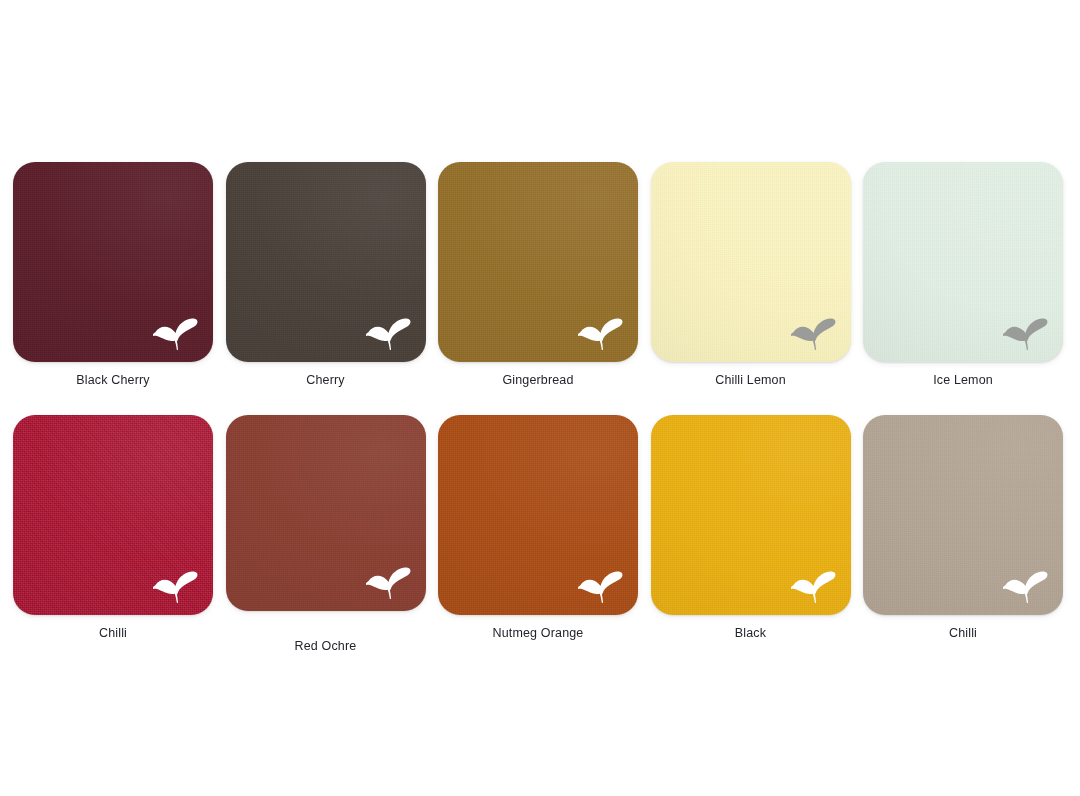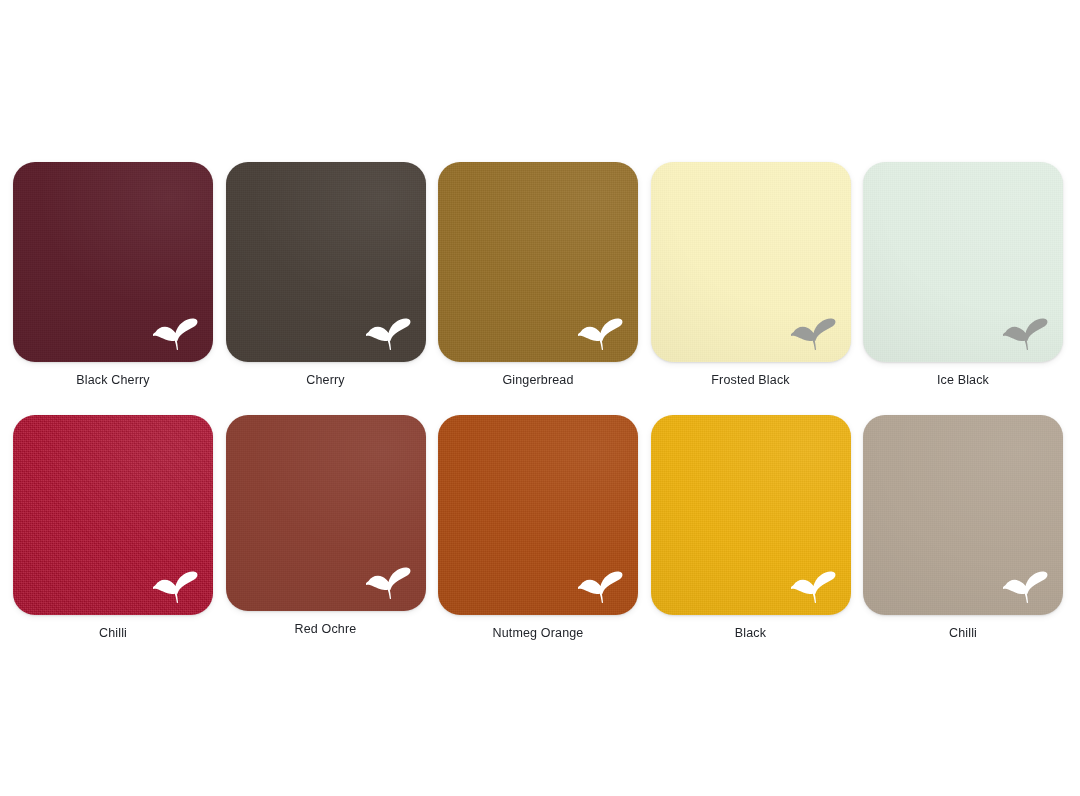--- a/index.html
+++ b/index.html
@@ -97,21 +97,21 @@
 
   .chip-label {
     margin-top: 11px;
     text-align: center;
     font-size: 12.5px;
     line-height: 15px;
     color: #22252b;
     letter-spacing: 0.15px;
     white-space: nowrap;
   }
-  .chip.short + .chip-label { margin-top: 11px; }
+  .chip.short + .chip-label { margin-top: 28px; }
 </style>
 </head>
 <body>
 
 <div class="board">
 
   <div class="swatch-grid row-1" id="row1">
       <div class="swatch-cell">
         <div class="chip tex-light" style="background: rgb(92, 31, 44);">
           <div class="texture"></div>
@@ -151,33 +151,33 @@
       <div class="swatch-cell">
         <div class="chip tex-light" style="background: rgb(250, 243, 192);">
           <div class="texture"></div>
           <div class="sheen"></div>
           <div class="brand-mark">
             <svg viewBox="0 0 46 40" xmlns="http://www.w3.org/2000/svg" aria-hidden="true">
               <path fill="#9a9c99" d="M2.6 21.9c1.9-3.2 5.6-5.2 9.4-5.1 3.1 0.1 5.8 1.5 8.0 3.5 0.9 0.8 1.7 1.7 2.5 2.6 0.4-1.9 1.2-3.8 2.3-5.5 2.3-3.6 5.8-6.4 9.8-7.9 1.9-0.7 4.0-1.1 6.0-0.9 1.3 0.1 2.7 0.6 3.4 1.7 0.7 1.1 0.5 2.6-0.2 3.7-0.8 1.3-2.1 2.2-3.4 3.0-3.5 2.1-7.3 3.7-10.5 6.2-2.0 1.5-3.8 3.4-4.8 5.7-0.3 0.7-0.5 1.4-0.7 2.1-0.2-0.1-0.4-0.1-0.6-0.2 0.5 2.5 0.9 5.1 1.1 7.6 0.0 0.5 0.1 1.0 0.0 1.5-0.0 0.2-0.1 0.5-0.3 0.6-0.3 0.1-0.5-0.2-0.6-0.4-0.3-0.7-0.4-1.5-0.5-2.3-0.4-2.4-0.9-4.8-1.7-7.1-0.6 0.2-1.3 0.3-2.0 0.3-2.6 0.2-5.2-0.4-7.6-1.4-2.8-1.1-5.4-2.7-8.3-3.5-1.2-0.3-2.5-0.5-3.6-0.1-0.4 0.1-0.8 0.4-1.0 0.1-0.2-0.3 0.1-0.8 0.3-1.2 0.3-0.5 0.6-1.0 1.0-1.5z"></path>
             </svg>
           </div>
         </div>
-        <div class="chip-label">Frosted Black</div>
+        <div class="chip-label">Chilli Lemon</div>
       </div>
       <div class="swatch-cell">
         <div class="chip tex-light" style="background: rgb(226, 239, 228);">
           <div class="texture"></div>
           <div class="sheen"></div>
           <div class="brand-mark">
             <svg viewBox="0 0 46 40" xmlns="http://www.w3.org/2000/svg" aria-hidden="true">
               <path fill="#9a9c99" d="M2.6 21.9c1.9-3.2 5.6-5.2 9.4-5.1 3.1 0.1 5.8 1.5 8.0 3.5 0.9 0.8 1.7 1.7 2.5 2.6 0.4-1.9 1.2-3.8 2.3-5.5 2.3-3.6 5.8-6.4 9.8-7.9 1.9-0.7 4.0-1.1 6.0-0.9 1.3 0.1 2.7 0.6 3.4 1.7 0.7 1.1 0.5 2.6-0.2 3.7-0.8 1.3-2.1 2.2-3.4 3.0-3.5 2.1-7.3 3.7-10.5 6.2-2.0 1.5-3.8 3.4-4.8 5.7-0.3 0.7-0.5 1.4-0.7 2.1-0.2-0.1-0.4-0.1-0.6-0.2 0.5 2.5 0.9 5.1 1.1 7.6 0.0 0.5 0.1 1.0 0.0 1.5-0.0 0.2-0.1 0.5-0.3 0.6-0.3 0.1-0.5-0.2-0.6-0.4-0.3-0.7-0.4-1.5-0.5-2.3-0.4-2.4-0.9-4.8-1.7-7.1-0.6 0.2-1.3 0.3-2.0 0.3-2.6 0.2-5.2-0.4-7.6-1.4-2.8-1.1-5.4-2.7-8.3-3.5-1.2-0.3-2.5-0.5-3.6-0.1-0.4 0.1-0.8 0.4-1.0 0.1-0.2-0.3 0.1-0.8 0.3-1.2 0.3-0.5 0.6-1.0 1.0-1.5z"></path>
             </svg>
           </div>
         </div>
-        <div class="chip-label">Ice Black</div>
+        <div class="chip-label">Ice Lemon</div>
       </div>
     </div>
   <div class="swatch-grid row-2" id="row2" style="top:362px;">
       <div class="swatch-cell">
         <div class="chip tex-strong" style="background: rgb(176, 16, 48);">
           <div class="texture"></div>
           <div class="sheen"></div>
           <div class="brand-mark">
             <svg viewBox="0 0 46 40" xmlns="http://www.w3.org/2000/svg" aria-hidden="true">
               <path fill="#ffffff" d="M2.6 21.9c1.9-3.2 5.6-5.2 9.4-5.1 3.1 0.1 5.8 1.5 8.0 3.5 0.9 0.8 1.7 1.7 2.5 2.6 0.4-1.9 1.2-3.8 2.3-5.5 2.3-3.6 5.8-6.4 9.8-7.9 1.9-0.7 4.0-1.1 6.0-0.9 1.3 0.1 2.7 0.6 3.4 1.7 0.7 1.1 0.5 2.6-0.2 3.7-0.8 1.3-2.1 2.2-3.4 3.0-3.5 2.1-7.3 3.7-10.5 6.2-2.0 1.5-3.8 3.4-4.8 5.7-0.3 0.7-0.5 1.4-0.7 2.1-0.2-0.1-0.4-0.1-0.6-0.2 0.5 2.5 0.9 5.1 1.1 7.6 0.0 0.5 0.1 1.0 0.0 1.5-0.0 0.2-0.1 0.5-0.3 0.6-0.3 0.1-0.5-0.2-0.6-0.4-0.3-0.7-0.4-1.5-0.5-2.3-0.4-2.4-0.9-4.8-1.7-7.1-0.6 0.2-1.3 0.3-2.0 0.3-2.6 0.2-5.2-0.4-7.6-1.4-2.8-1.1-5.4-2.7-8.3-3.5-1.2-0.3-2.5-0.5-3.6-0.1-0.4 0.1-0.8 0.4-1.0 0.1-0.2-0.3 0.1-0.8 0.3-1.2 0.3-0.5 0.6-1.0 1.0-1.5z"></path>

